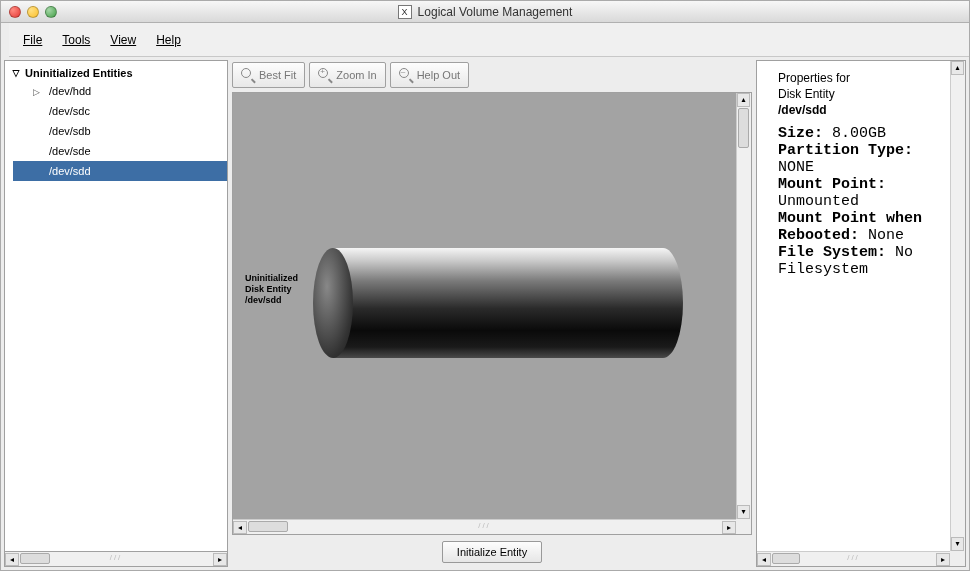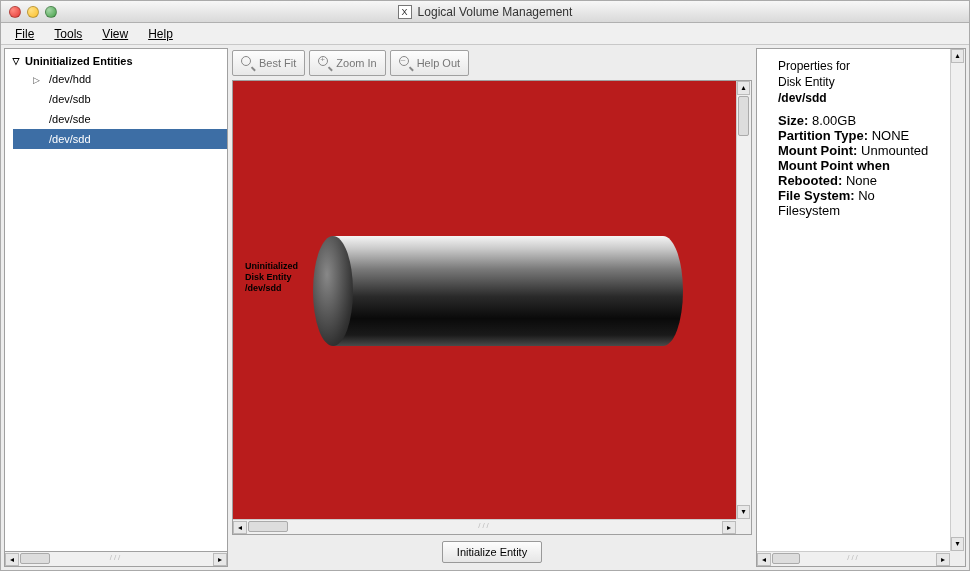--- a/index.html
+++ b/index.html
@@ -58,27 +58,28 @@
     width: 14px; height: 14px;
     border: 1px solid #777;
     font-size: 9px;
     line-height: 12px;
     text-align: center;
     background: #fff;
     color: #333;
   }
   
   .menubar {
-    height: 22px;
+    height: 34px;
     background: #f0f0f0;
     border-bottom: 1px solid #c8c8c8;
     display: flex;
     align-items: center;
     padding-left: 6px;
     gap: 4px;
+    margin-left: 8px;
   }
   .menu-item {
     padding: 2px 8px;
     font-size: 12px;
     cursor: default;
   }
   .menu-item .ul { text-decoration: underline; }
   
   .main {
     flex: 1;
@@ -212,21 +213,21 @@
     margin: 2px;
     display: grid;
     grid-template-columns: 1fr 15px;
     grid-template-rows: 1fr 15px;
     min-height: 0;
   }
   .canvas {
     grid-column: 1; grid-row: 1;
     position: relative;
     overflow: hidden;
-    background: #b91c1c;
+    background: #a3a3a3;
   }
   .disk-label {
     position: absolute;
     left: 12px;
     top: 180px;
     font-size: 9px;
     font-weight: bold;
     line-height: 1.2;
   }
   .cylinder {
@@ -296,21 +297,21 @@
     grid-template-columns: 1fr 15px;
     grid-template-rows: 1fr 15px;
   }
   .props {
     grid-column: 1; grid-row: 1;
     padding: 10px 21px;
     font-size: 10px;
   }
   .props .h1 { font-size: 12px; margin-bottom: 2px; }
   .props .h2 { font-size: 12px; font-weight: bold; margin-bottom: 8px; }
-  .prop-row { margin: 0 0; font-size: 13px; }
+  .prop-row { margin: 0 0; font-size: 15px; font-family: Liberation Mono, monospace; }
   .prop-row b { font-weight: bold; }
   .grip {
     text-align: center;
     color: #bbb;
     letter-spacing: 2px;
     font-size: 8px;
     flex: 0 0 auto;
     padding: 0 4px;
   }
 </style>
@@ -340,20 +341,21 @@
 
   <div class="main">
 
     <div class="tree-wrap">
       <div class="tree">
         <div class="tree-header">
           <span class="expander">▽</span>
           <span>Uninitialized Entities</span>
         </div>
         <div class="tree-item has-child">/dev/hdd</div>
+        <div class="tree-item">/dev/sdc</div>
         <div class="tree-item">/dev/sdb</div>
         <div class="tree-item">/dev/sde</div>
         <div class="tree-item selected">/dev/sdd</div>
       </div>
       <div class="hscrollbar">
         <div class="sb-btn">◂</div>
         <div class="sb-track">
             <div class="sb-thumb" style="left:1px;width:30px"></div>
             <div class="grip" style="position:absolute;left:50%;top:1px;transform:translateX(-50%)">///</div>
           </div>

